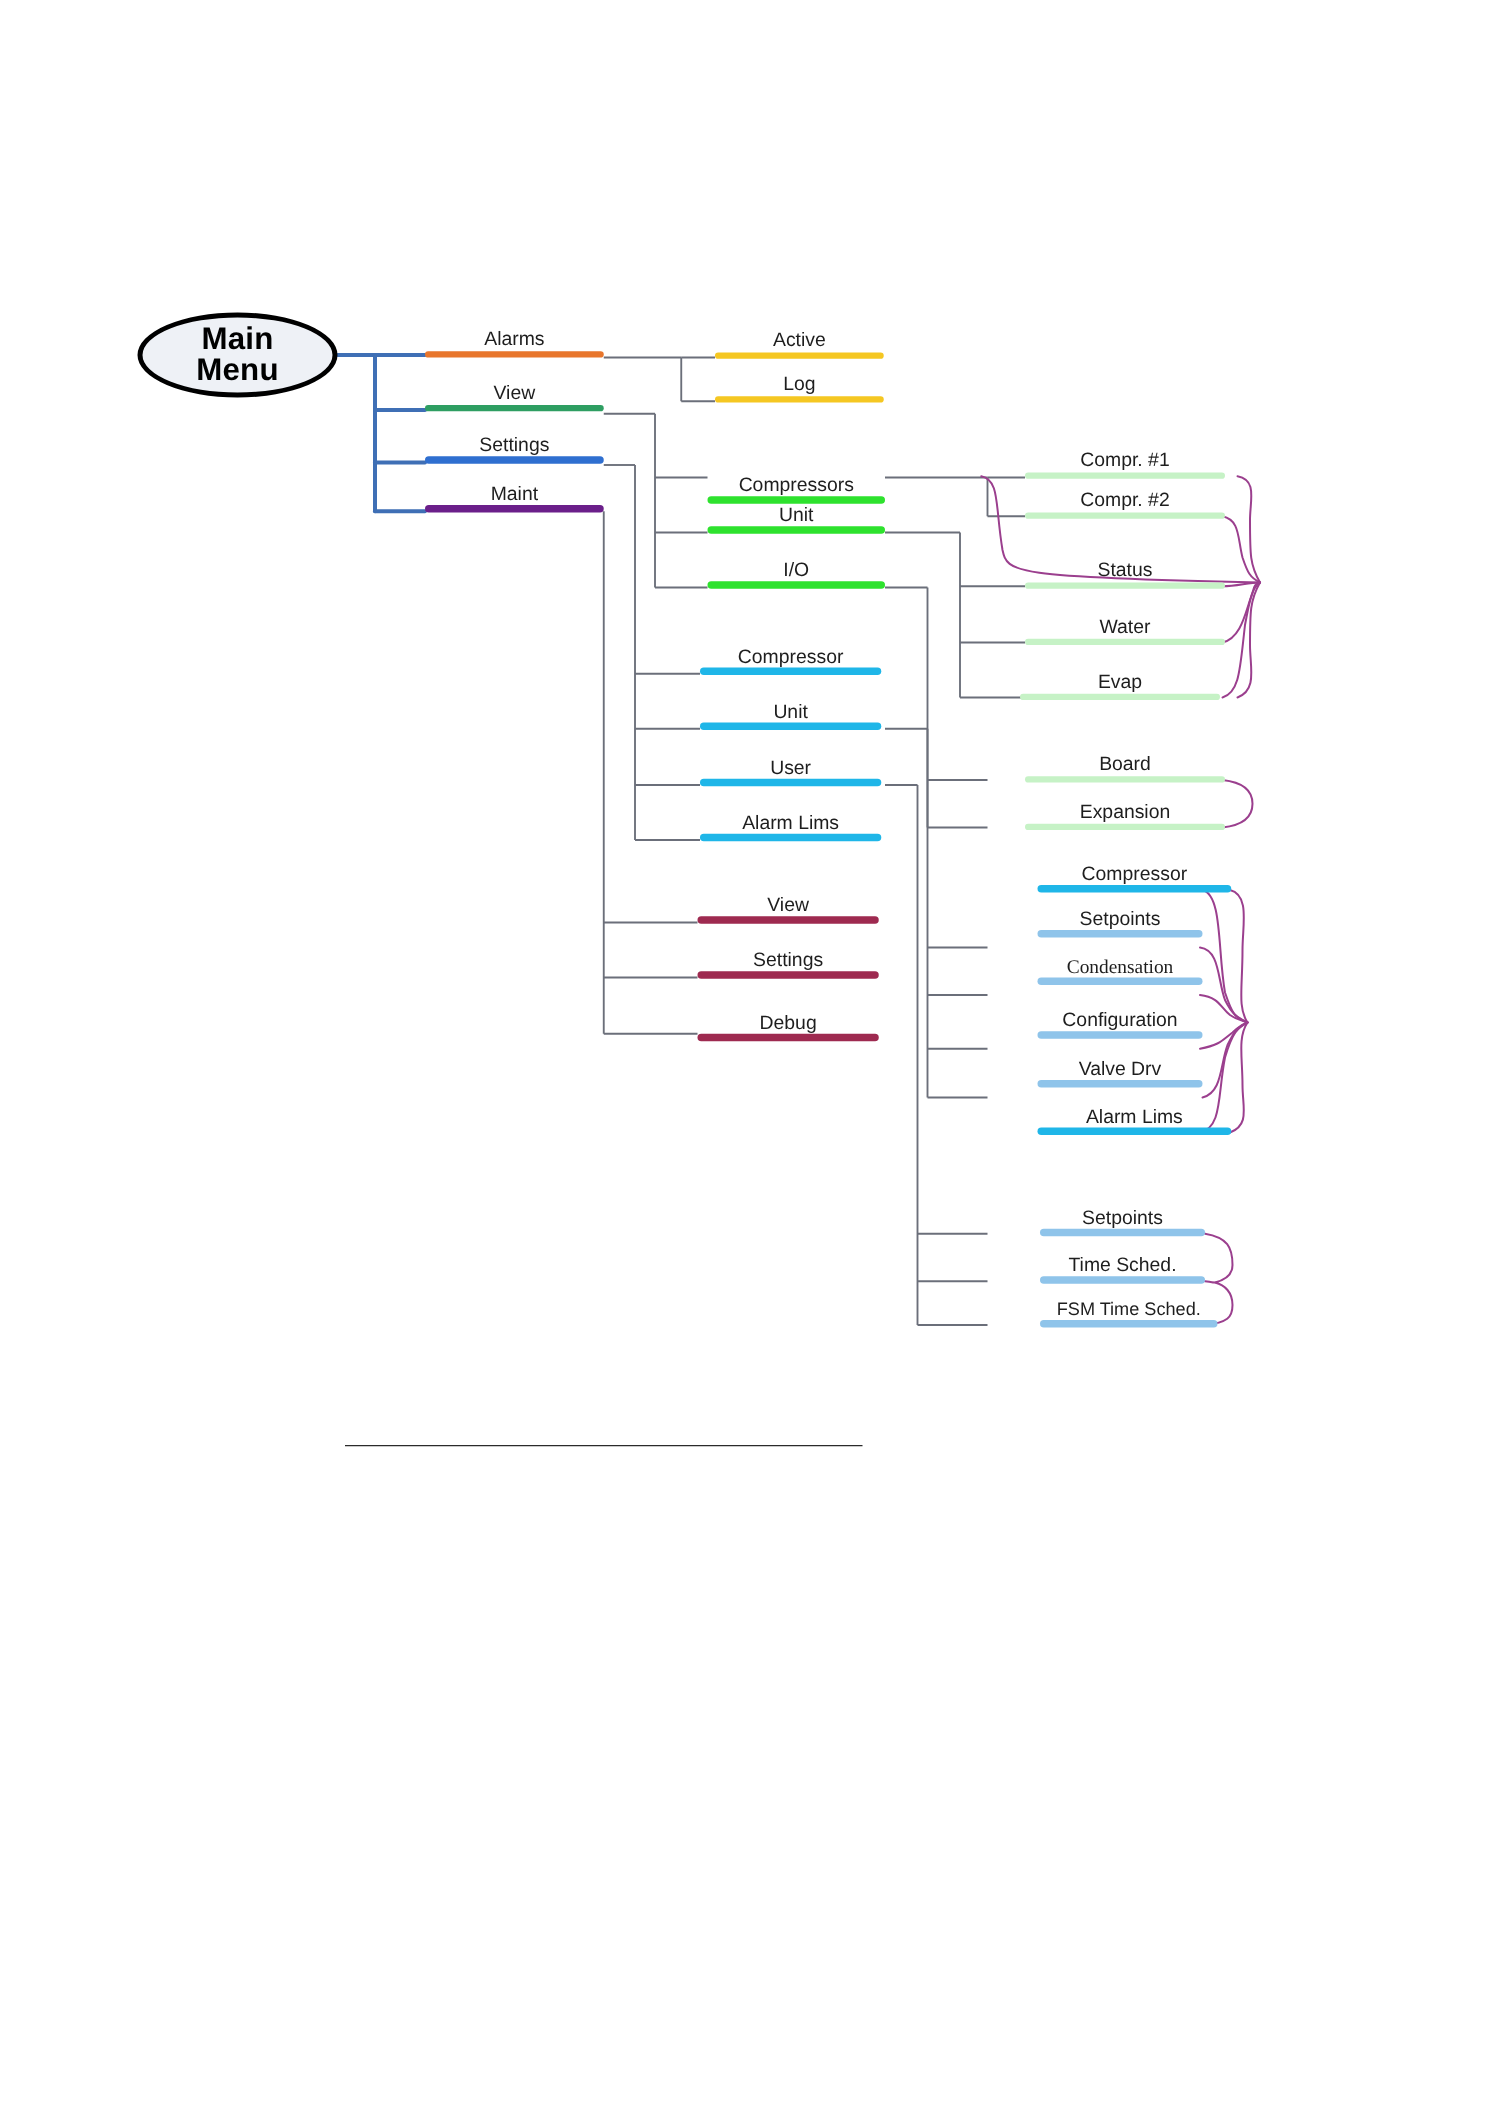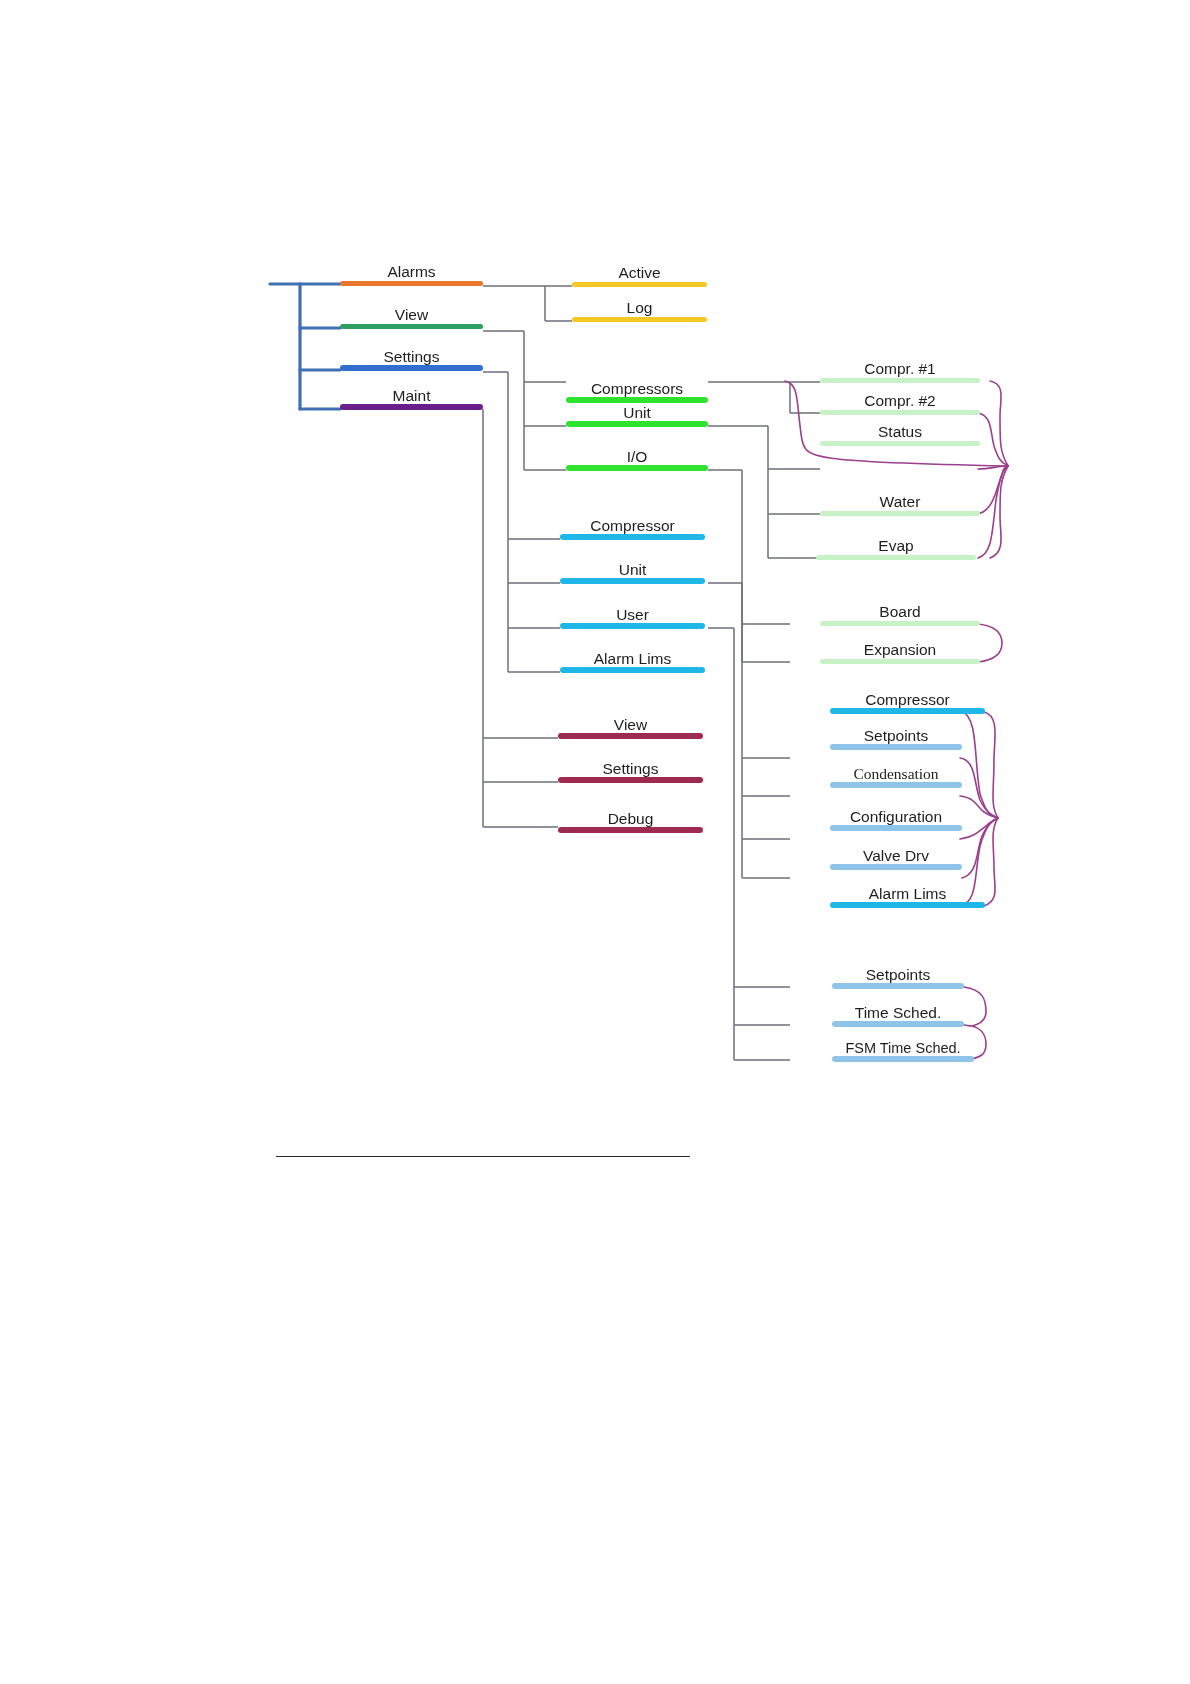--- a/index.html
+++ b/index.html
@@ -156,20 +156,26 @@
       <path d="M960,839 C976,836 978,832 986,826 C992,821 992,820 998,818"></path>
       <path d="M962,878 C978,874 976,852 982,836 C988,824 990,822 998,818"></path>
       <path d="M960,906 C978,902 974,876 980,846 C986,826 990,822 998,818"></path>
 
       <path d="M964,987 C982,990 986,998 986,1012 C986,1020 980,1024 972,1026
                C980,1028 986,1034 986,1044 C986,1054 982,1058 964,1060"></path>
       <path d="M964,1025 C972,1026 968,1026 972,1026"></path>
     </g>
   </svg>
 
+  <div class="root-node" style="left:110px;top:250px;">
+    <div class="root-label">
+      <span>Main</span><br>
+      <span>Menu</span>
+    </div>
+  </div>
 
   <div class="item" style="left:340px;top:260px;width:143px;height:26px;">
     <span class="lbl">Alarms</span>
     <span class="bar" style="height:5px;background:#e8762c;"></span>
   </div>
 
   <div class="item" style="left:340px;top:303px;width:143px;height:26px;">
     <span class="lbl">View</span>
     <span class="bar" style="height:5px;background:#2e9e62;"></span>
   </div>
@@ -208,21 +214,21 @@
 
   <div class="item" style="left:820px;top:357px;width:160px;height:26px;">
     <span class="lbl">Compr. #1</span>
     <span class="bar" style="height:5px;background:#c6f2c6;"></span>
   </div>
   <div class="item" style="left:820px;top:389px;width:160px;height:26px;">
     <span class="lbl">Compr. #2</span>
     <span class="bar" style="height:5px;background:#c6f2c6;"></span>
   </div>
 
-  <div class="item" style="left:820px;top:420px;width:160px;height:26px;">
+  <div class="item" style="left:820px;top:445px;width:160px;height:26px;">
     <span class="lbl">Status</span>
     <span class="bar" style="height:5px;background:#c6f2c6;"></span>
   </div>
   <div class="item" style="left:820px;top:490px;width:160px;height:26px;">
     <span class="lbl">Water</span>
     <span class="bar" style="height:5px;background:#c6f2c6;"></span>
   </div>
   <div class="item" style="left:816px;top:534px;width:160px;height:26px;">
     <span class="lbl">Evap</span>
     <span class="bar" style="height:5px;background:#c6f2c6;"></span>

